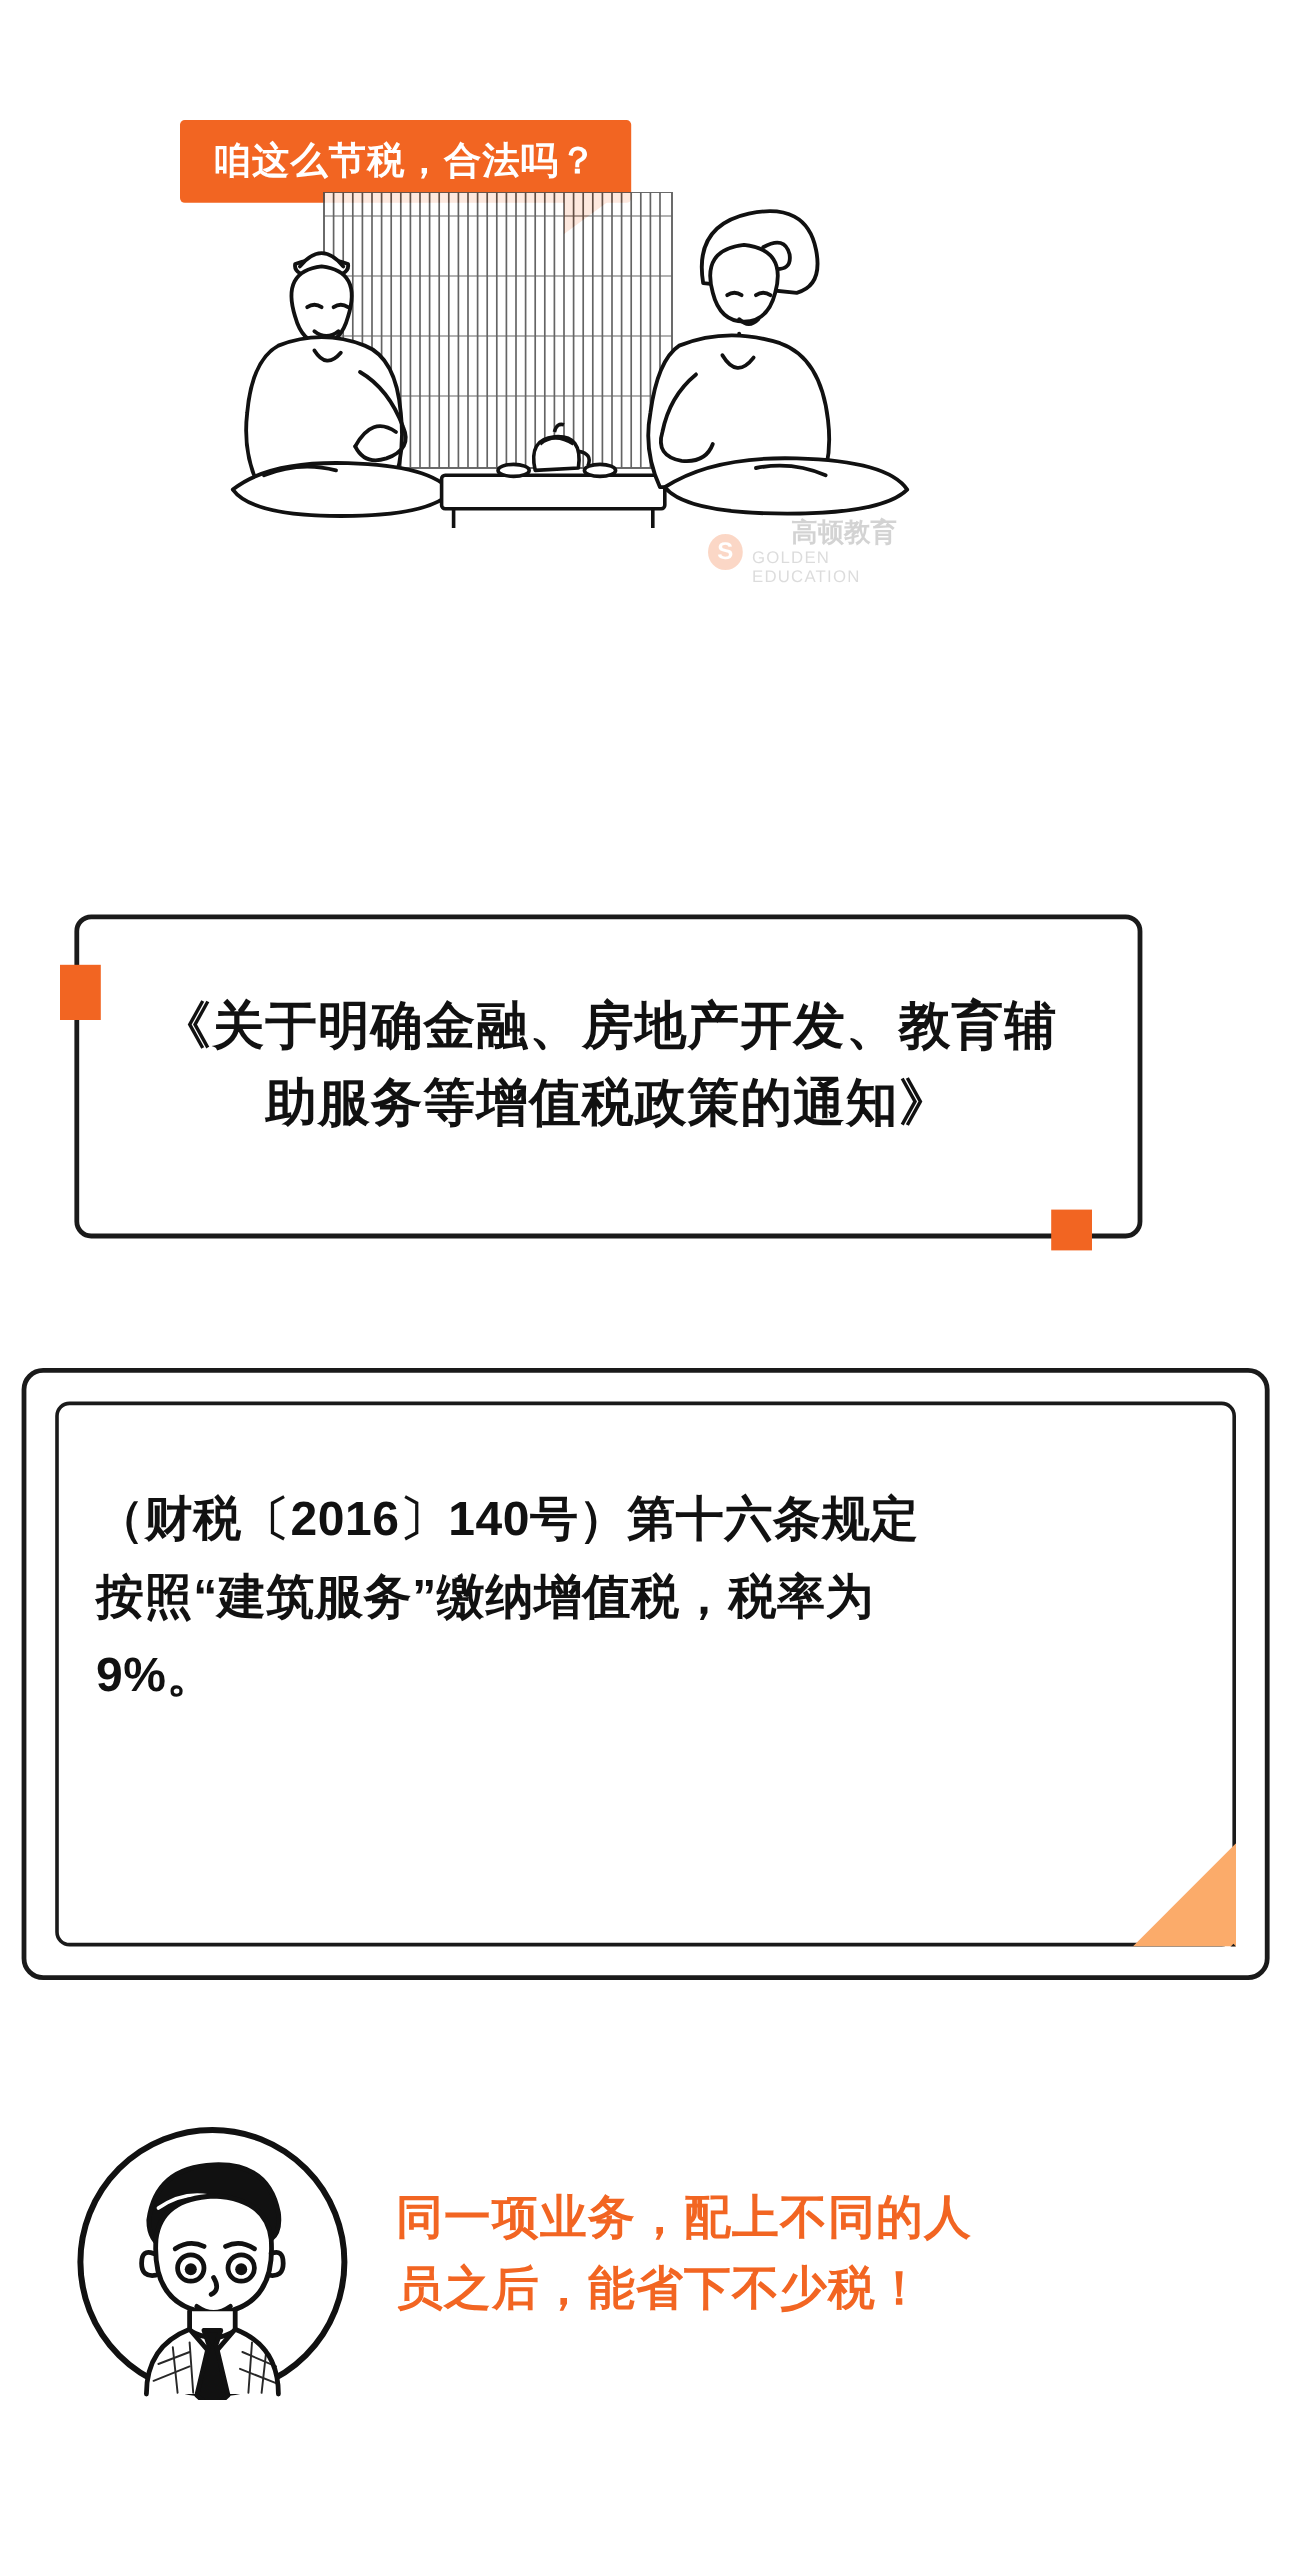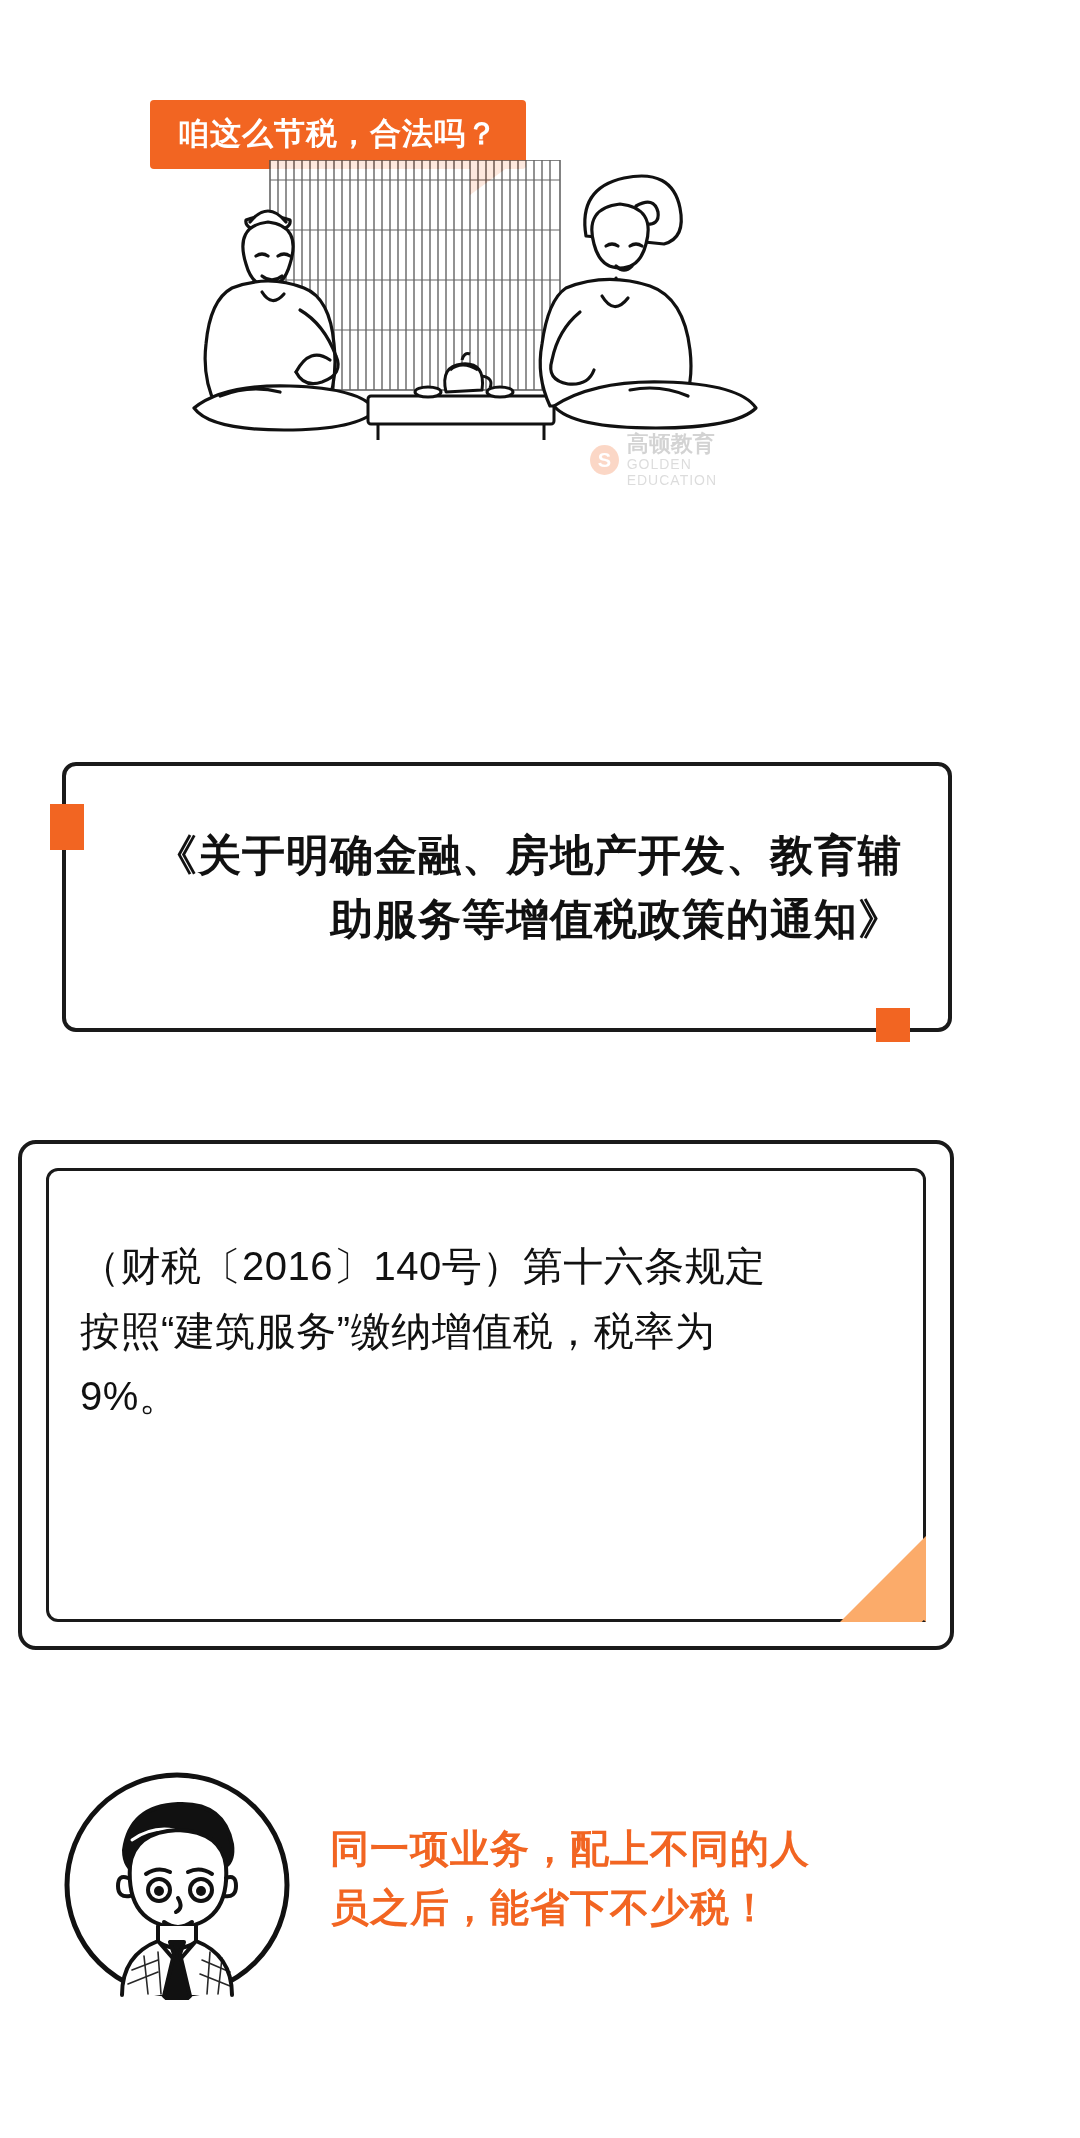--- a/index.html
+++ b/index.html
@@ -72,20 +72,21 @@
     font-weight: bold;
     display: flex;
     align-items: center;
     justify-content: center;
   }
   #watermark .wm-text {
     color: #555;
     font-size: 22px;
     font-weight: bold;
     line-height: 1.05;
+    text-align: center;
   }
   #watermark .wm-sub {
     color: #777;
     font-size: 14px;
     letter-spacing: 1px;
   }
 
   
   #title-card {
     position: absolute;
@@ -112,39 +113,40 @@
     bottom: -14px;
     width: 34px;
     height: 34px;
     background: #f26522;
   }
   #title-card .title-text {
     position: absolute;
     left: 0; right: 0;
     top: 58px;
     padding: 0 46px;
-    text-align: right;
+    text-align: center;
     font-size: 43px;
     font-weight: bold;
     color: #111;
     line-height: 1.48;
     letter-spacing: 1px;
   }
 
   
   #rule-card {
     position: absolute;
     left: 18px;
     top: 1140px;
-    width: 936px;
+    width: 1040px;
     height: 510px;
     border: 4px solid #1a1a1a;
     border-radius: 18px;
     box-sizing: border-box;
     background: #ffffff;
+    font-weight: bold;
   }
   #rule-card .inner-frame {
     position: absolute;
     left: 24px;
     top: 24px;
     right: 24px;
     bottom: 24px;
     border: 3px solid #1a1a1a;
     border-radius: 12px;
     box-sizing: border-box;

